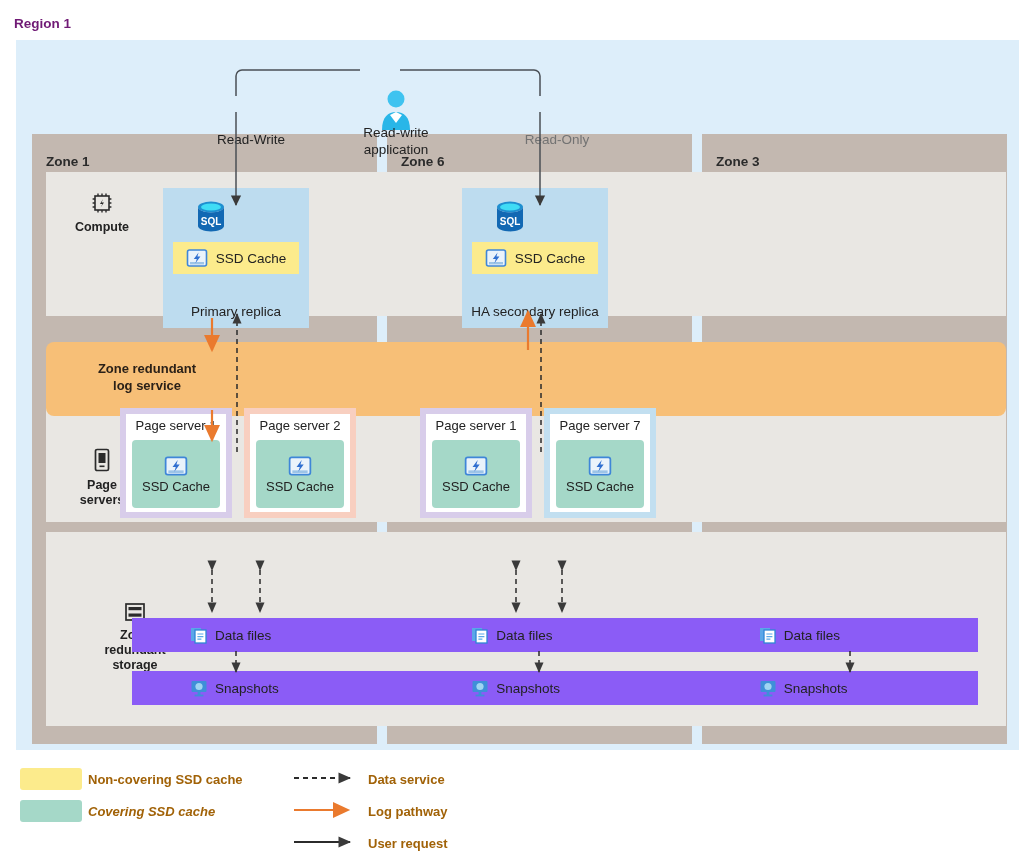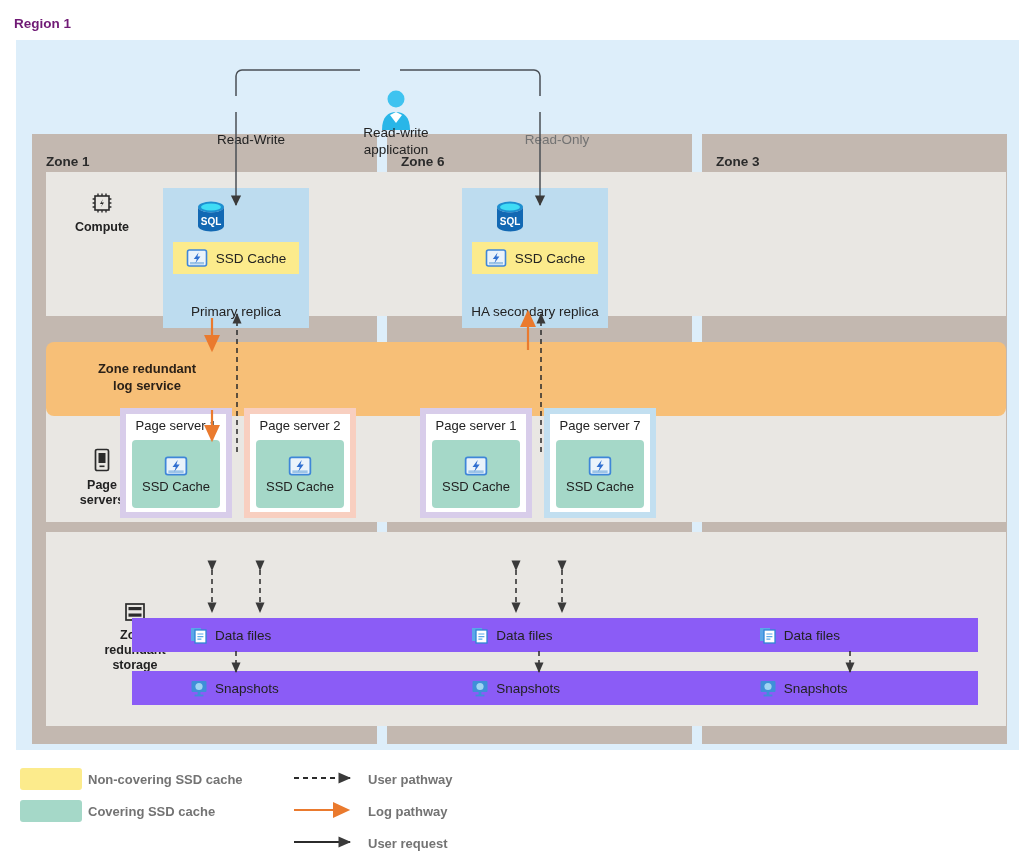--- a/index.html
+++ b/index.html
@@ -101,21 +101,21 @@
     position:absolute;height:34px;background:#8b5cf6;
     display:flex;align-items:center;
   }
   .store-cell{
     flex:1;display:flex;align-items:center;gap:7px;font-size:13.5px;color:#222;
   }
 
   
   .legend{position:absolute;left:16px;top:762px;width:1003px;height:100px;}
   .sw{position:absolute;width:62px;height:22px;border-radius:3px;}
-  .lg-text{position:absolute;font-size:13px;font-weight:bold;color:#737373;}
+  .lg-text{position:absolute;font-size:13px;font-weight:bold;color:#a16207;}
 
   svg{display:block;overflow:visible;}
   .ovl{position:absolute;left:0;top:0;width:1035px;height:867px;pointer-events:none;}
 </style>
 </head>
 <body>
 
 <div class="region-title">Region 1</div>
 
 <div class="region">
@@ -382,26 +382,26 @@
   <line x1="236" y1="651" x2="236" y2="672" stroke="#2b2b2b" stroke-width="1.5" stroke-dasharray="5,4" marker-end="url(#ah-dark-s)"></line>
   <line x1="539" y1="651" x2="539" y2="672" stroke="#2b2b2b" stroke-width="1.5" stroke-dasharray="5,4" marker-end="url(#ah-dark-s)"></line>
   <line x1="850" y1="651" x2="850" y2="672" stroke="#2b2b2b" stroke-width="1.5" stroke-dasharray="5,4" marker-end="url(#ah-dark-s)"></line>
 </svg>
 
 <div class="legend">
   <div class="sw" style="left:4px;top:6px;background:#fceb8c;"></div>
   <div class="lg-text" style="left:72px;top:10px;">Non-covering SSD cache</div>
 
   <div class="sw" style="left:4px;top:38px;background:#a5d8c8;"></div>
-  <div class="lg-text" style="left:72px;top:42px;">Covering SSD cache</div>
+  <div class="lg-text" style="left:72px;top:42px;font-style:italic;">Covering SSD cache</div>
 
   <svg style="position:absolute;left:278px;top:8px;" width="68" height="16">
     <line x1="0" y1="8" x2="56" y2="8" stroke="#2b2b2b" stroke-width="1.8" stroke-dasharray="5,4" marker-end="url(#ah-dark-s)"></line>
   </svg>
-  <div class="lg-text" style="left:352px;top:10px;">User pathway</div>
+  <div class="lg-text" style="left:352px;top:10px;">Data service</div>
 
   <svg style="position:absolute;left:278px;top:40px;" width="68" height="16">
     <line x1="0" y1="8" x2="54" y2="8" stroke="#ea7a2e" stroke-width="2.2" marker-end="url(#ah-orange)"></line>
   </svg>
   <div class="lg-text" style="left:352px;top:42px;">Log pathway</div>
 
   <svg style="position:absolute;left:278px;top:72px;" width="68" height="16">
     <line x1="0" y1="8" x2="56" y2="8" stroke="#2b2b2b" stroke-width="1.8" marker-end="url(#ah-dark-s)"></line>
   </svg>
   <div class="lg-text" style="left:352px;top:74px;">User request</div>

